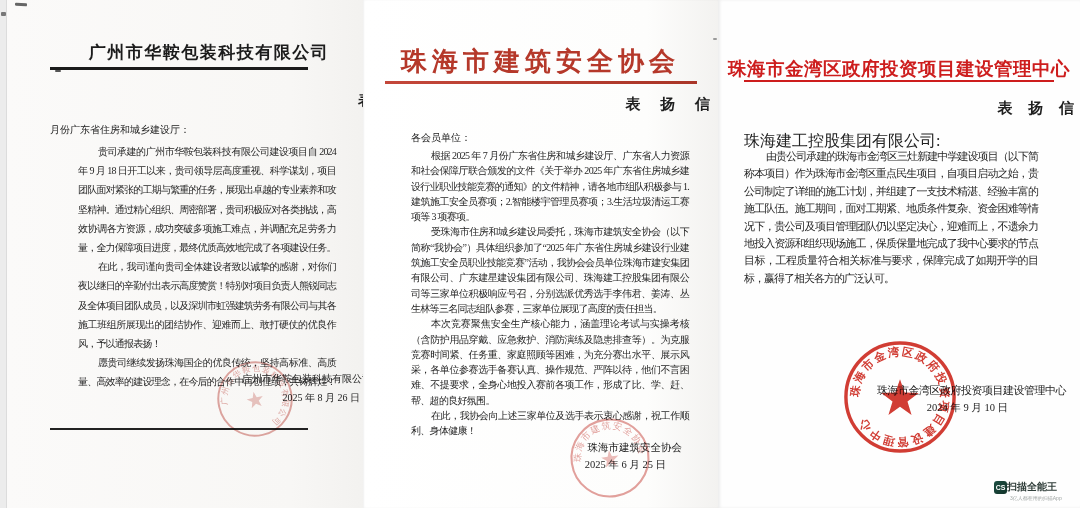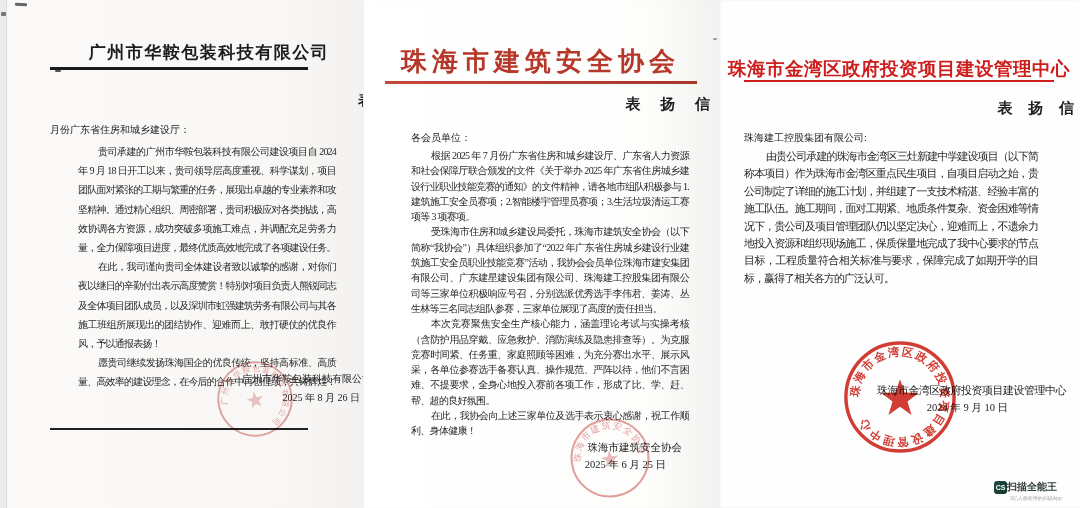--- a/index.html
+++ b/index.html
@@ -48,21 +48,21 @@
   #p2-date{top:458px;right:52px;font-size:10.5px;}
   #p2-seal{left:205px;top:416px;width:84px;height:84px;opacity:.6;transform:rotate(-8deg);}
   #p2-seal .seal-ring{stroke:#d0625c;stroke-width:3;}
   #p2-seal .seal-star{fill:#d0625c;opacity:.7;}
   #p2-seal .seal-text{font-size:13px;fill:#d0625c;}
 
   
   #p3-title{top:56px;font-size:18.5px;letter-spacing:0.5px;color:#cd1d1d;}
   #p3-rule{top:80px;left:26px;width:310px;height:2px;background:#cd1d1d;}
   #p3-doctype{top:99px;font-size:15px;letter-spacing:6px;}
-  #p3-salutation{top:131px;left:26px;font-size:10px;}
+  #p3-salutation{top:131px;left:26px;font-size:16px;}
   #p3-body{top:148px;left:26px;width:294px;font-size:11px;line-height:17.4px;letter-spacing:-1px;}
   #p3-sig{top:383px;right:14px;font-size:11px;letter-spacing:-0.5px;}
   #p3-date{top:401px;right:72px;font-size:10.5px;}
   #p3-seal{left:123px;top:338px;width:118px;height:118px;opacity:.88;}
   #p3-seal .seal-ring{stroke:#cc2218;stroke-width:3.5;}
   #p3-seal .seal-star{fill:#cc2218;}
   #p3-seal .seal-text{font-size:11.5px;fill:#cc2218;font-weight:bold;}
 
   
   .artifact{position:absolute;background:#666;border-radius:1px;}
@@ -108,21 +108,21 @@
     </svg>
   </section>
 
   <section class="page" id="page2">
     <div class="org-title" id="p2-title">珠海市建筑安全协会</div>
     <div class="rule" id="p2-rule"></div>
     <div class="doc-type" id="p2-doctype">表 扬 信</div>
     <div class="salutation" id="p2-salutation">各会员单位：</div>
     <div class="body-text" id="p2-body">
       <p>根据 2025 年 7 月份广东省住房和城乡建设厅、广东省人力资源和社会保障厅联合颁发的文件《关于举办 2025 年广东省住房城乡建设行业职业技能竞赛的通知》的文件精神，请各地市组队积极参与 1.建筑施工安全员赛项；2.智能楼宇管理员赛项；3.生活垃圾清运工赛项等 3 项赛项。</p>
-      <p>受珠海市住房和城乡建设局委托，珠海市建筑安全协会（以下简称“我协会”）具体组织参加了“2022 年广东省住房城乡建设行业建筑施工安全员职业技能竞赛”活动，我协会会员单位珠海市建安集团有限公司、广东建星建设集团有限公司、珠海建工控股集团有限公司等三家单位积极响应号召，分别选派优秀选手李伟君、姜涛、丛生林等三名同志组队参赛，三家单位展现了高度的责任担当。</p>
+      <p>受珠海市住房和城乡建设局委托，珠海市建筑安全协会（以下简称“我协会”）具体组织参加了“2025 年广东省住房城乡建设行业建筑施工安全员职业技能竞赛”活动，我协会会员单位珠海市建安集团有限公司、广东建星建设集团有限公司、珠海建工控股集团有限公司等三家单位积极响应号召，分别选派优秀选手李伟君、姜涛、丛生林等三名同志组队参赛，三家单位展现了高度的责任担当。</p>
       <p>本次竞赛聚焦安全生产核心能力，涵盖理论考试与实操考核（含防护用品穿戴、应急救护、消防演练及隐患排查等）。为克服竞赛时间紧、任务重、家庭照顾等困难，为充分赛出水平、展示风采，各单位参赛选手备赛认真、操作规范、严阵以待，他们不言困难、不提要求，全身心地投入赛前各项工作，形成了比、学、赶、帮、超的良好氛围。</p>
       <p>在此，我协会向上述三家单位及选手表示衷心感谢，祝工作顺利、身体健康！</p>
     </div>
     <div class="sig" id="p2-sig">珠海市建筑安全协会</div>
     <div class="sig" id="p2-date">2025 年 6 月 25 日</div>
     <svg class="seal" id="p2-seal" viewBox="0 0 120 120">
       <defs>
           <path id="sealArc2" d="M18,60 a42,42 0 1,1 84,0 a42,42 0 1,1 -84,0"></path>
         </defs>
       <circle class="seal-ring" cx="60" cy="60" r="55"></circle>

